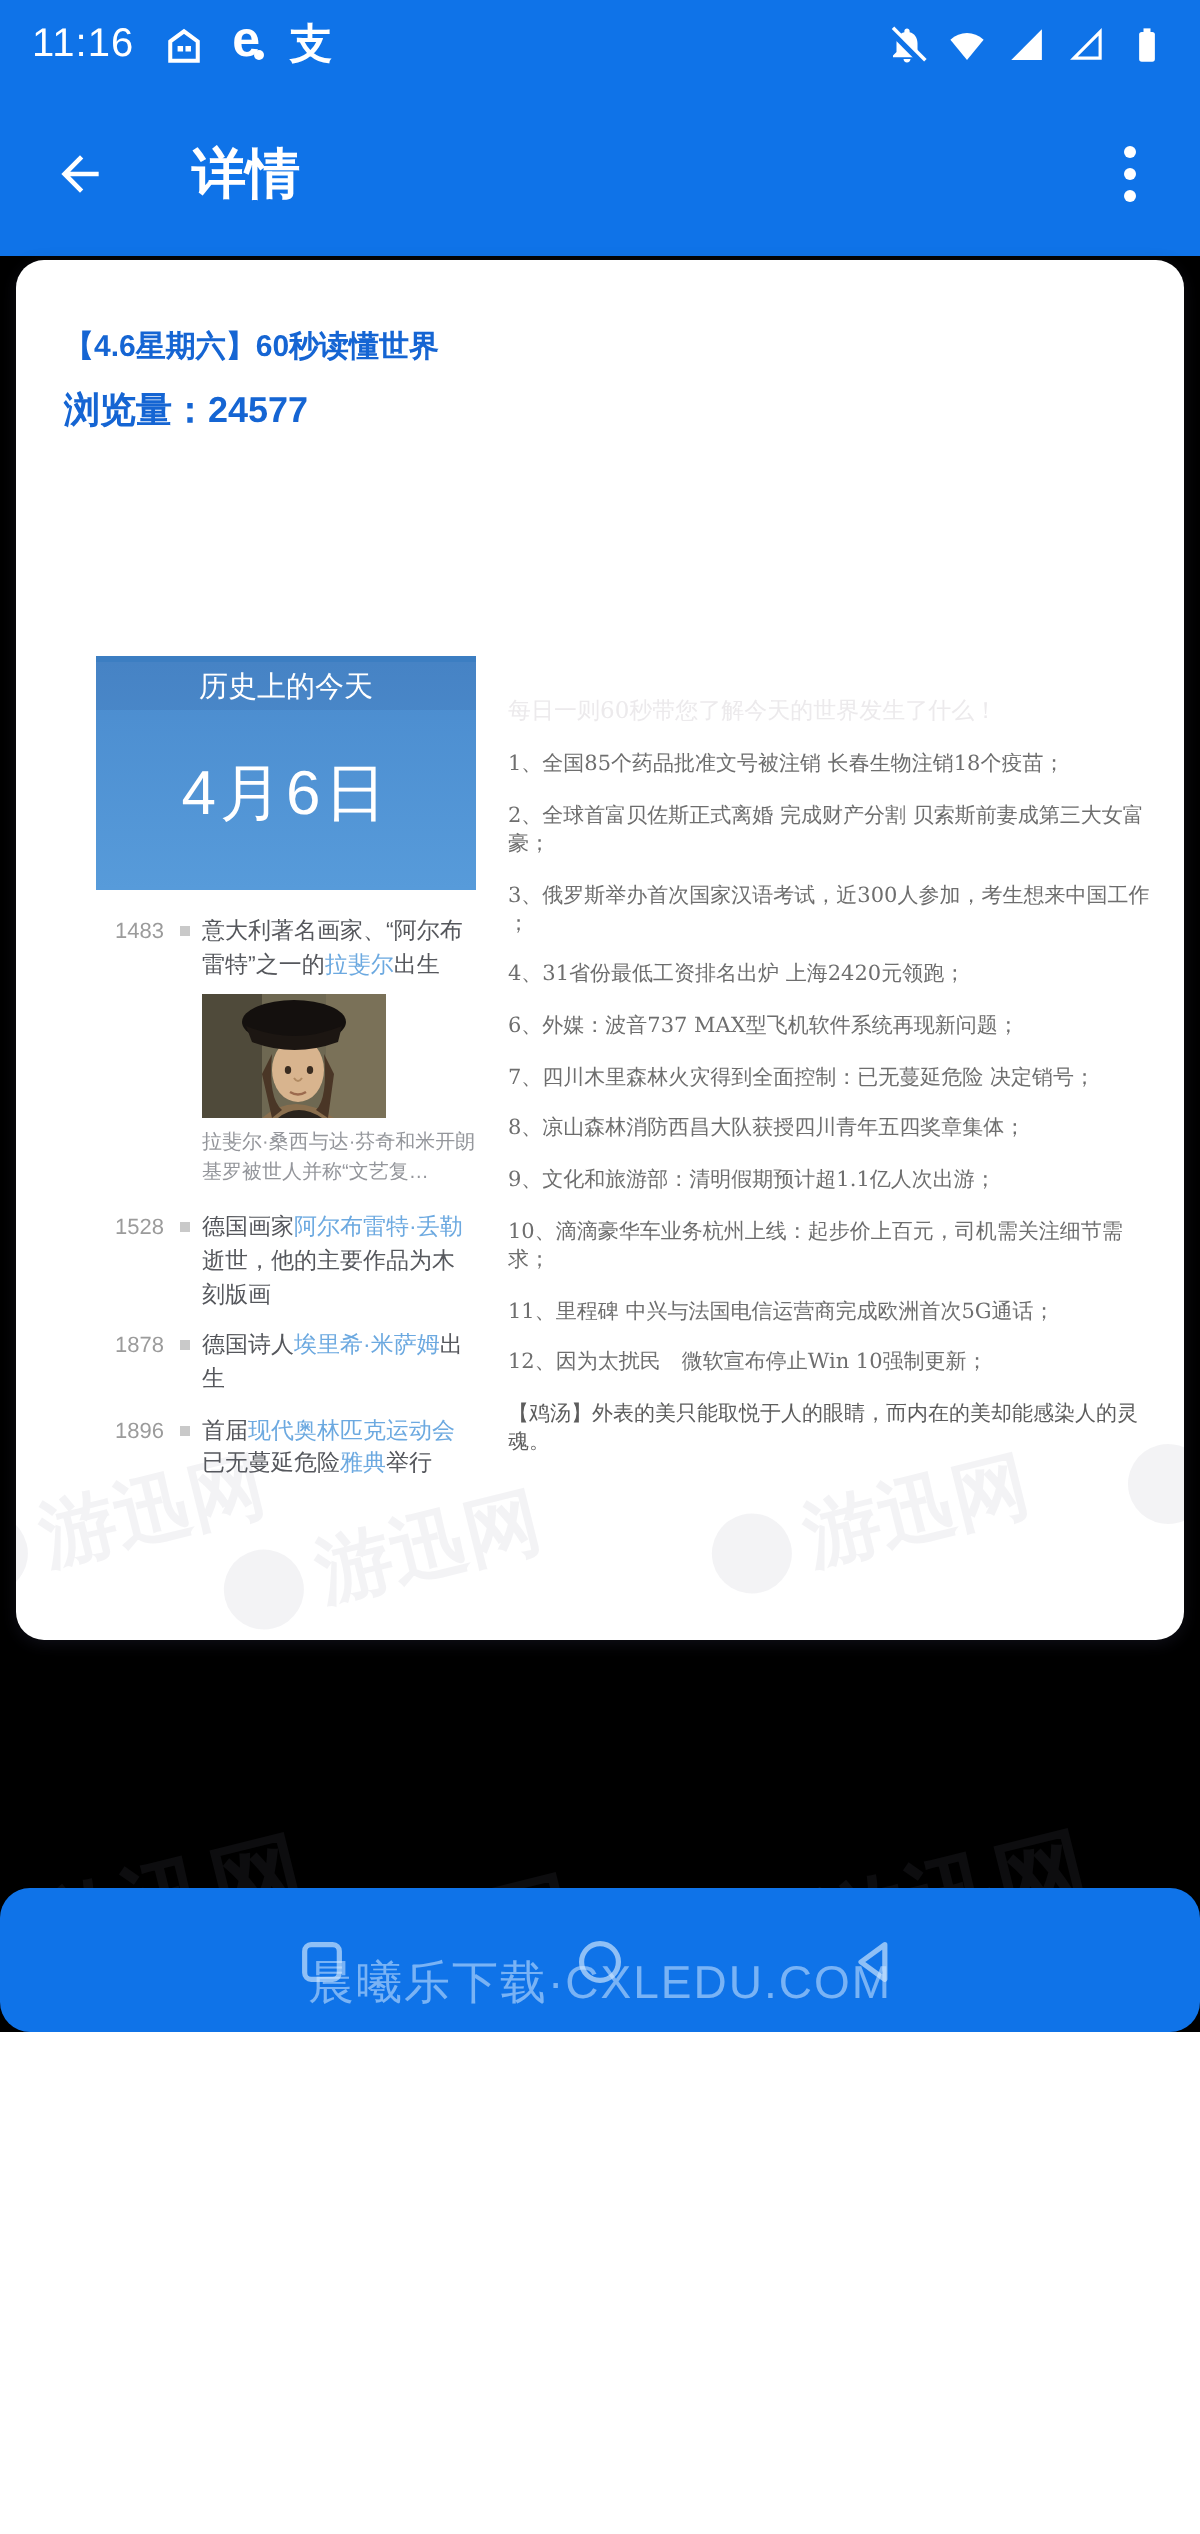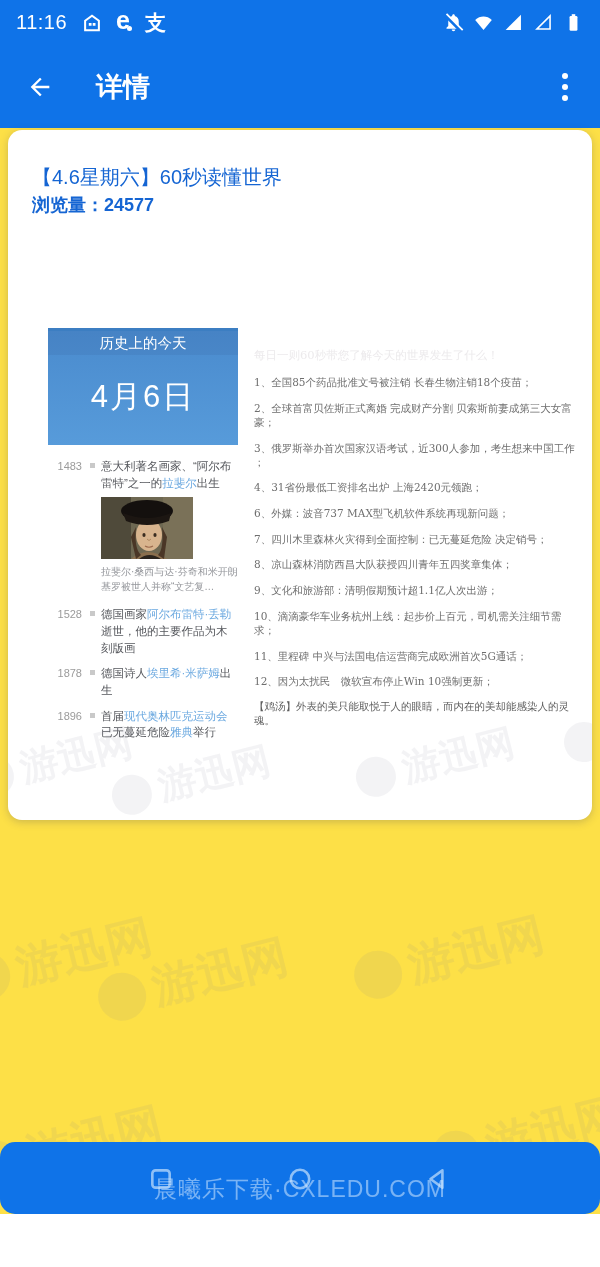--- a/index.html
+++ b/index.html
@@ -1,38 +1,38 @@
 <!DOCTYPE html>
 <html><head>
 <meta charset="utf-8">
 <style>
   html,body{margin:0;padding:0;}
   body{font-family:"Liberation Sans",sans-serif;}
-  #screen{position:relative;width:600px;height:1214px;background:#fde047;overflow:hidden;}
+  #screen{position:relative;width:600px;height:1016px;background:#000000;overflow:hidden;}
 
   
   .status-bar{position:absolute;top:0;left:0;right:0;height:45px;background:#0f73e8;
     display:flex;align-items:center;padding:0 16px;box-sizing:border-box;color:#fff;}
   .sb-time{font-size:20px;letter-spacing:.5px;margin-right:14px;}
   .sb-left{display:flex;align-items:center;gap:13px;}
   .sb-right{margin-left:auto;display:flex;align-items:center;gap:9px;}
   .e-icon{font-size:25px;font-weight:bold;line-height:1;position:relative;top:-2px;}
   .e-dot{width:5px;height:5px;border-radius:50%;background:#fff;display:inline-block;margin-left:-3px;}
   .alipay-glyph{font-size:21px;font-weight:bold;line-height:1;}
 
   .app-bar{position:absolute;top:45px;left:0;right:0;height:83px;background:#0f73e8;
     display:flex;align-items:center;padding:0 26px;box-sizing:border-box;}
   .ab-title{color:#fff;font-size:27px;font-weight:bold;margin-left:42px;}
   .ab-menu{margin-left:auto;display:flex;flex-direction:column;gap:5px;padding:6px;cursor:pointer;}
   .ab-menu i{width:6px;height:6px;border-radius:50%;background:#fff;}
 
   
   .card{position:absolute;top:130px;left:8px;width:584px;height:690px;background:#fff;
     border-radius:14px;box-shadow:0 2px 8px rgba(60,60,90,.25);overflow:hidden;}
-  .post-title{position:absolute;top:34px;left:24px;font-size:20px;font-weight:normal;color:#1565d3;}
+  .post-title{position:absolute;top:34px;left:24px;font-size:15px;font-weight:bold;color:#1565d3;}
   .post-views{position:absolute;top:63px;left:24px;font-size:18px;font-weight:bold;color:#1565d3;}
 
   .article{position:absolute;top:198px;left:40px;right:16px;display:flex;}
   .left-col{width:190px;flex-shrink:0;}
   .right-col{flex:1;margin-left:16px;min-width:0;}
 
   
   .hw-box{background:linear-gradient(180deg,#4a8bce,#579bda);border-top:3px solid #3c7ec2;}
   .hw-header{text-align:center;color:#fff;font-size:14.5px;padding:3px 0 2px;background:rgba(0,0,30,.05);}
   .hw-date{text-align:center;color:#fff;font-size:31px;letter-spacing:2px;padding:21px 0 27px;}

